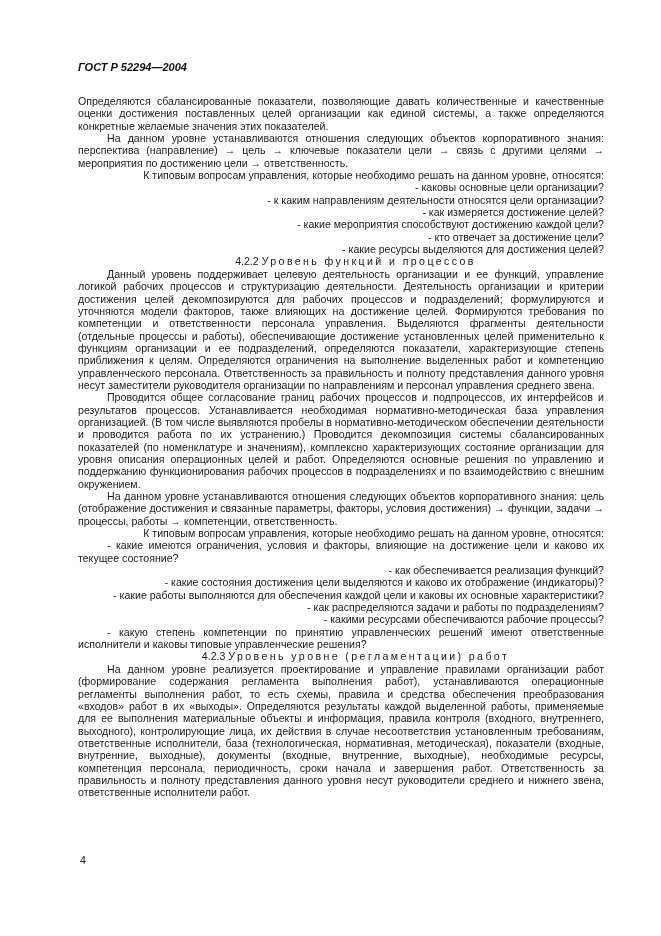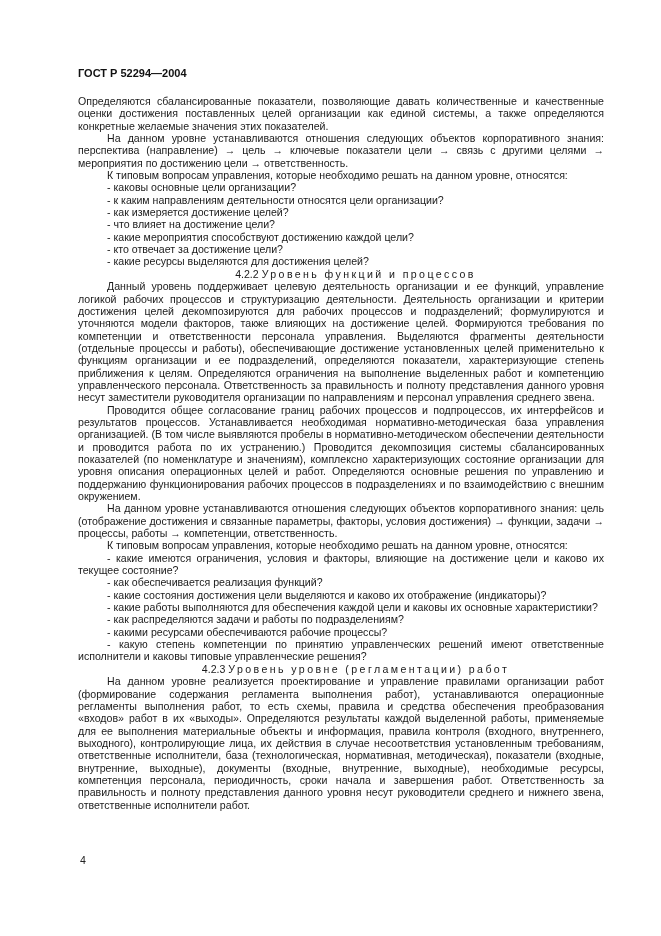--- a/index.html
+++ b/index.html
@@ -3,28 +3,28 @@
 <meta charset="utf-8">
 <style>
   html, body { margin: 0; padding: 0; background: #ffffff; }
   body { width: 661px; height: 936px; position: relative; overflow: hidden; }
   .page {
     position: absolute; left: 78px; top: 0; width: 526px;
     font-family: "Liberation Sans", sans-serif;
     font-size: 10.6px; line-height: 12.35px; color: #1a1a1a;
   }
   .header {
-    position: absolute; left: 78px; top: 67px;
+    position: absolute; left: 78px; top: 61px;
     font-family: "Liberation Sans", sans-serif; font-weight: bold;
-    font-size: 11px; color: #111;
+    font-size: 11px; color: #111; font-style: italic;
   }
   .content { position: absolute; left: 0; top: 95px; width: 526px; }
   p { margin: 0; text-align: justify; }
   .ind { text-indent: 29px; }
-  .li { padding-left: 29px; text-align: left; }
+  .li { padding-left: 29px; text-align: right; }
   .li-j { text-indent: 29px; text-align: justify; }
   .sec { padding-left: 29px; letter-spacing: 2.4px; text-align: center; }
   .sec .num { letter-spacing: 0; }
   .pagenum {
     position: absolute; left: 80px; top: 854px;
     font-family: "Liberation Sans", sans-serif; font-size: 10.6px; color: #222;
   }
 </style>
 </head>
 <body>
@@ -32,21 +32,20 @@
 <div class="header">ГОСТ Р 52294—2004</div>
 
 <div class="page">
   <div class="content" id="content">
     <p>Определяются сбалансированные показатели, позволяющие давать количественные и качественные оценки достижения поставленных целей организации как единой системы, а также определяются конкретные желаемые значения этих показателей.</p>
     <p class="ind">На данном уровне устанавливаются отношения следующих объектов корпоративного знания: перспектива (направление) → цель → ключевые показатели цели → связь с другими целями → мероприятия по достижению цели → ответственность.</p>
     <p class="li">К типовым вопросам управления, которые необходимо решать на данном уровне, относятся:</p>
     <p class="li">- каковы основные цели организации?</p>
     <p class="li">- к каким направлениям деятельности относятся цели организации?</p>
     <p class="li">- как измеряется достижение целей?</p>
-    <p class="li">- что влияет на достижение цели?</p>
     <p class="li">- какие мероприятия способствуют достижению каждой цели?</p>
     <p class="li">- кто отвечает за достижение цели?</p>
     <p class="li">- какие ресурсы выделяются для достижения целей?</p>
     <p class="sec"><span class="num">4.2.2 </span><span>Уровень функций и процессов</span></p>
     <p class="ind">Данный уровень поддерживает целевую деятельность организации и ее функций, управление логикой рабочих процессов и структуризацию деятельности. Деятельность организации и критерии достижения целей декомпозируются для рабочих процессов и подразделений; формулируются и уточняются модели факторов, также влияющих на достижение целей. Формируются требования по компетенции и ответственности персонала управления. Выделяются фрагменты деятельности (отдельные процессы и работы), обеспечивающие достижение установленных целей применительно к функциям организации и ее подразделений, определяются показатели, характеризующие степень приближения к целям. Определяются ограничения на выполнение выделенных работ и компетенцию управленческого персонала. Ответственность за правильность и полноту представления данного уровня несут заместители руководителя организации по направлениям и персонал управления среднего звена.</p>
     <p class="ind">Проводится общее согласование границ рабочих процессов и подпроцессов, их интерфейсов и результатов процессов. Устанавливается необходимая нормативно-методическая база управления организацией. (В том числе выявляются пробелы в нормативно-методическом обеспечении деятельности и проводится работа по их устранению.) Проводится декомпозиция системы сбалансированных показателей (по номенклатуре и значениям), комплексно характеризующих состояние организации для уровня описания операционных целей и работ. Определяются основные решения по управлению и поддержанию функционирования рабочих процессов в подразделениях и по взаимодействию с внешним окружением.</p>
     <p class="ind">На данном уровне устанавливаются отношения следующих объектов корпоративного знания: цель (отображение достижения и связанные параметры, факторы, условия достижения) → функции, задачи → процессы, работы → компетенции, ответственность.</p>
     <p class="li">К типовым вопросам управления, которые необходимо решать на данном уровне, относятся:</p>
     <p class="li-j">- какие имеются ограничения, условия и факторы, влияющие на достижение цели и каково их текущее состояние?</p>
     <p class="li">- как обеспечивается реализация функций?</p>

